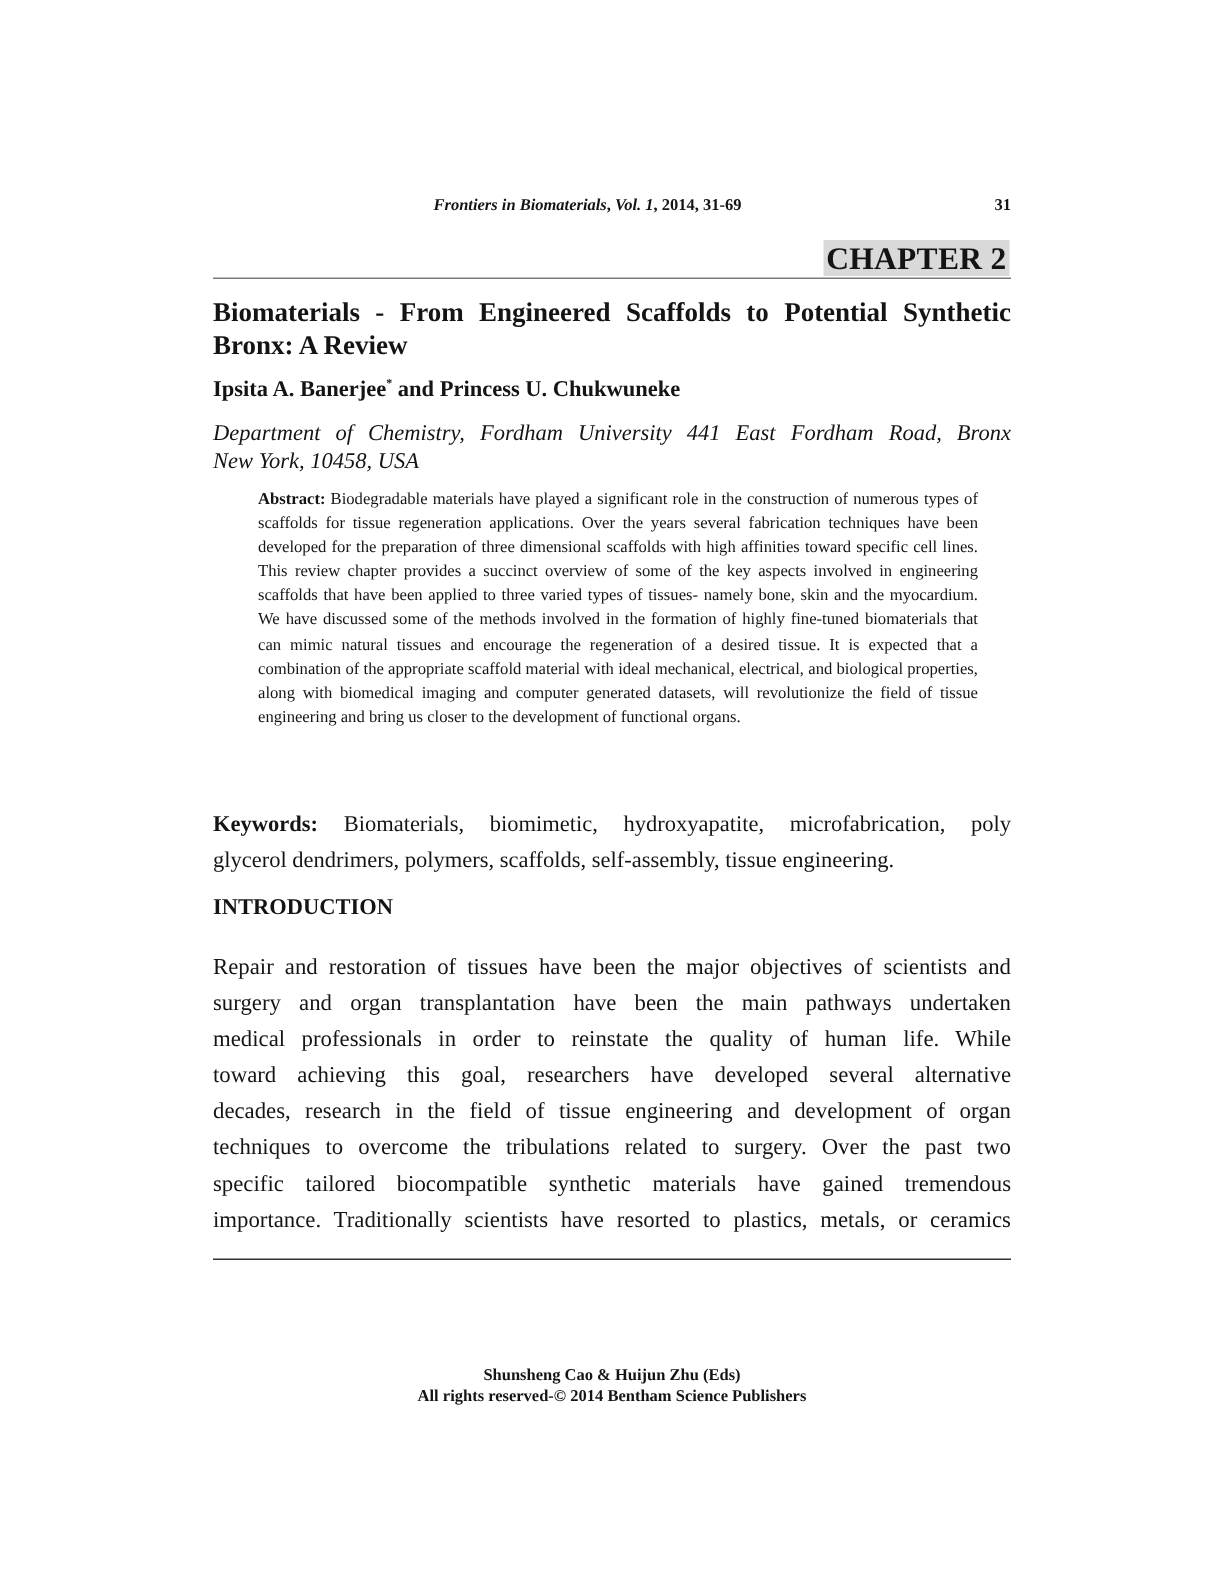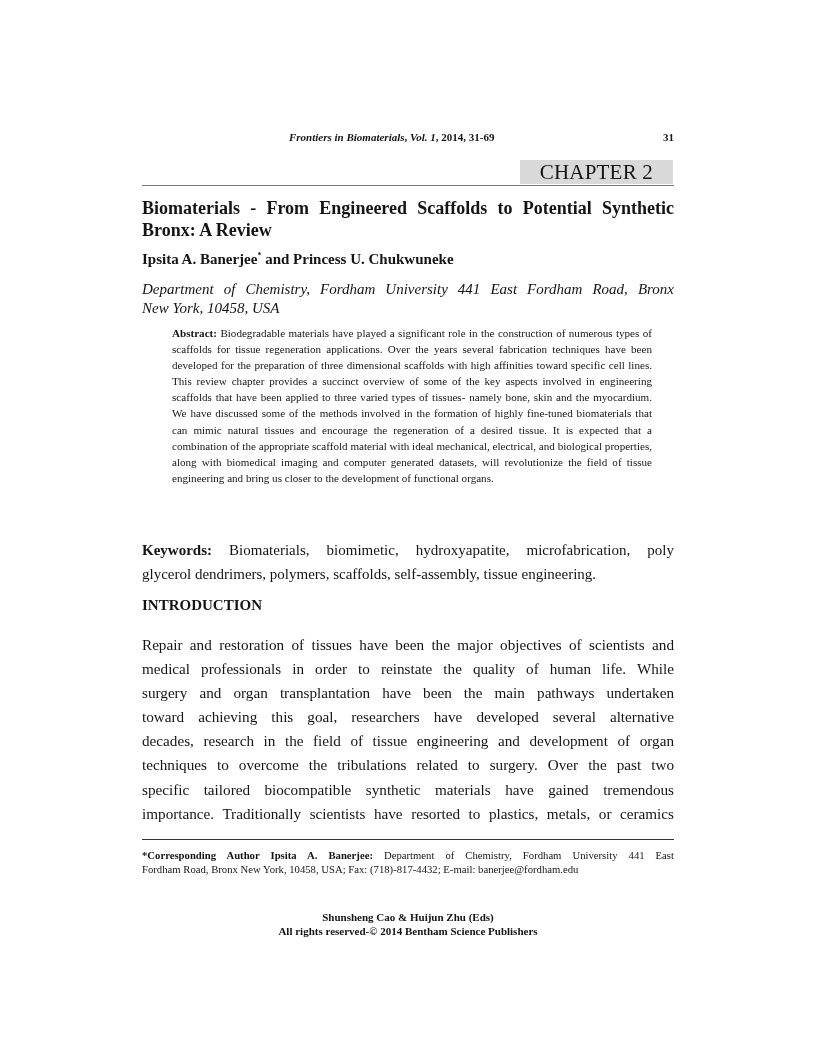--- a/index.html
+++ b/index.html
@@ -6,22 +6,22 @@
   body { width: 816px; height: 1056px; position: relative; overflow: hidden;
          font-family: "Liberation Serif", "DejaVu Serif", serif; color: #141414; }
   .page { position: absolute; left: 0; top: 0; width: 816px; height: 1056px; }
 
   .running-header { position: absolute; left: 142px; width: 532px; top: 131px;
                     font-size: 11px; font-weight: bold; }
   .running-header .journal { position: absolute; left: 147px; top: 0; white-space: nowrap; }
   .running-header .journal i { font-style: italic; }
   .running-header .pageno { position: absolute; right: 0; top: 0; }
 
-  .chapter { position: absolute; right: 143px; top: 160px; font-size: 21px; font-weight: normal;
-             background: #d9d9d9; padding: 0 20px; line-height: 24px; letter-spacing: 0.2px; }
+  .chapter { position: absolute; right: 143px; top: 160px; font-size: 21px; font-weight: bold;
+             background: #d9d9d9; padding: 0 2px; line-height: 24px; letter-spacing: 0.2px; }
   .rule-top { position: absolute; left: 142px; width: 532px; top: 185px; height: 0;
               border-top: 1px solid #7a7a7a; }
 
   .title { position: absolute; left: 142px; width: 532px; top: 197px; font-size: 18px;
            font-weight: bold; line-height: 22px; text-align: justify; text-align-last: left; }
   .title .line1 { display: block; text-align: justify; text-align-last: justify; }
 
   .authors { position: absolute; left: 142px; top: 251px; font-size: 15px; font-weight: bold; }
   .authors sup { font-size: 8px; vertical-align: 6px; }
 
@@ -83,33 +83,29 @@
 
   <div class="keywords">
     <span class="kl1"><b>Keywords:</b><span> Biomaterials, biomimetic, hydroxyapatite,  microfabrication, poly</span></span>
     <span>glycerol dendrimers, polymers, scaffolds, self-assembly, tissue engineering.</span>
   </div>
 
   <div class="intro-heading">INTRODUCTION</div>
 
   <div class="intro-body">
     <span class="ln">Repair and restoration of tissues have been the major objectives of scientists and</span>
+    <span class="ln">surgery and organ transplantation have been the main pathways undertaken</span>
     <span class="ln">medical professionals in order to reinstate the quality of human life. While</span>
-    <span class="ln">surgery and organ transplantation have been the main pathways undertaken</span>
     <span class="ln">toward achieving this goal, researchers have developed several alternative</span>
     <span class="ln">decades, research in the field of tissue engineering and development of organ</span>
     <span class="ln">techniques to overcome the tribulations related to surgery. Over the past two</span>
     <span class="ln">specific tailored biocompatible synthetic materials have gained tremendous</span>
     <span class="ln">importance. Traditionally scientists have resorted to plastics, metals, or ceramics</span>
   </div>
 
   <div class="rule-foot"></div>
-  <div class="footnote">
-    <span class="fl1"><b>*Corresponding Author Ipsita A. Banerjee:</b><span> Department of Chemistry, Fordham University 441 East</span></span>
-    <span>Fordham Road, Bronx New York, 10458, USA; Fax: (718)-817-4432; E-mail: banerjee@fordham.edu</span>
-  </div>
 
   <div class="publisher">
     <span>Shunsheng Cao &amp; Huijun Zhu (Eds)</span>
     <span>All rights reserved-© 2014 Bentham Science Publishers</span>
   </div>
 
 </div>
 
 </body></html>

